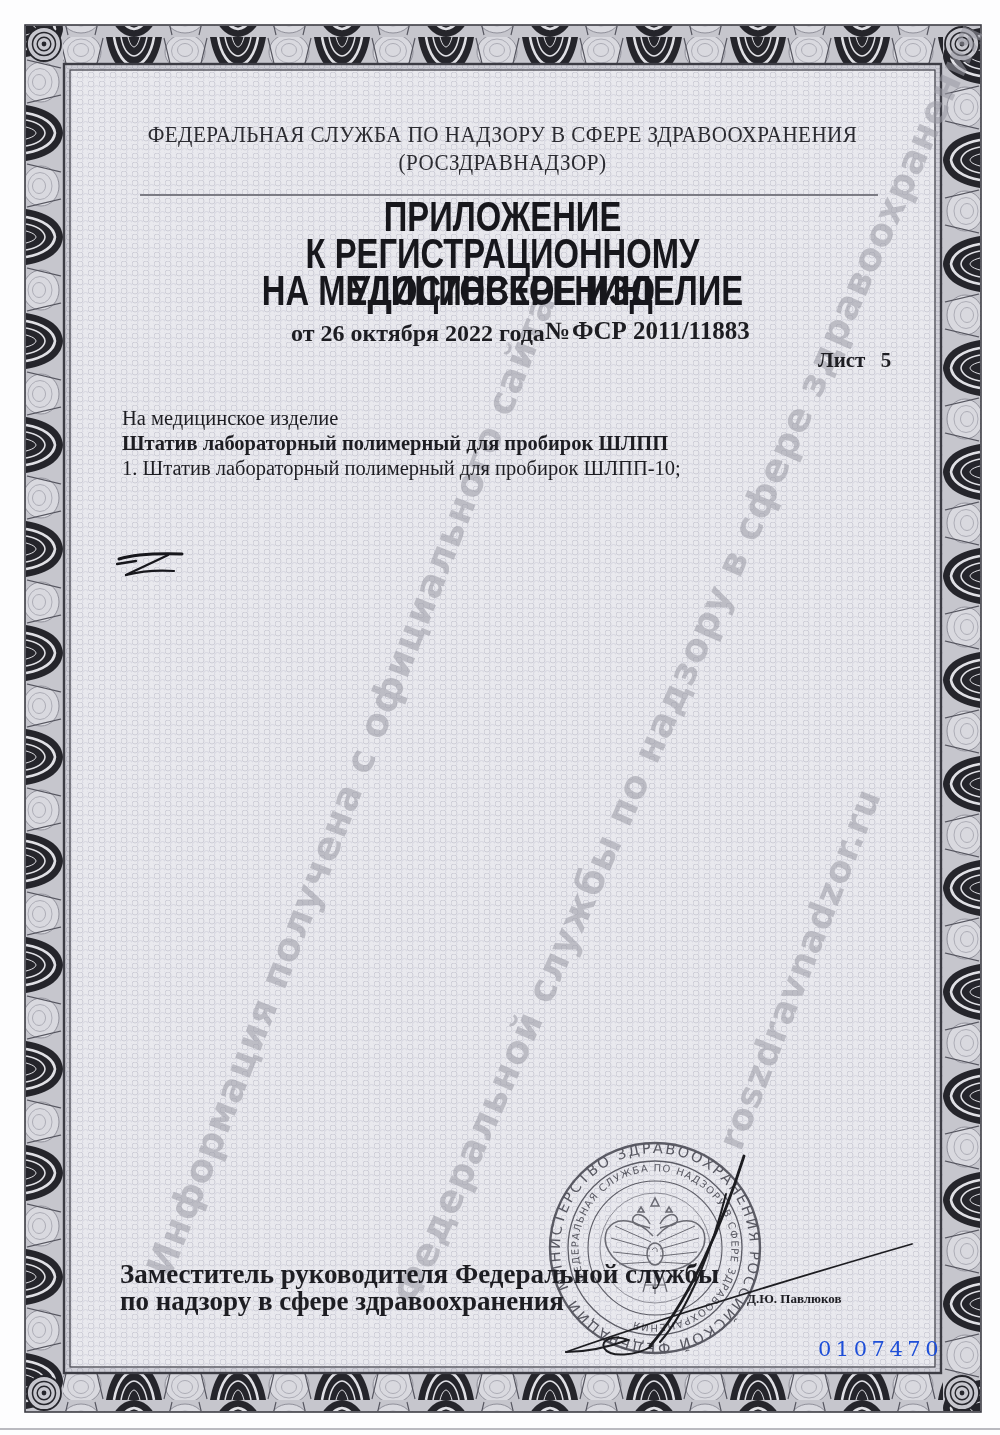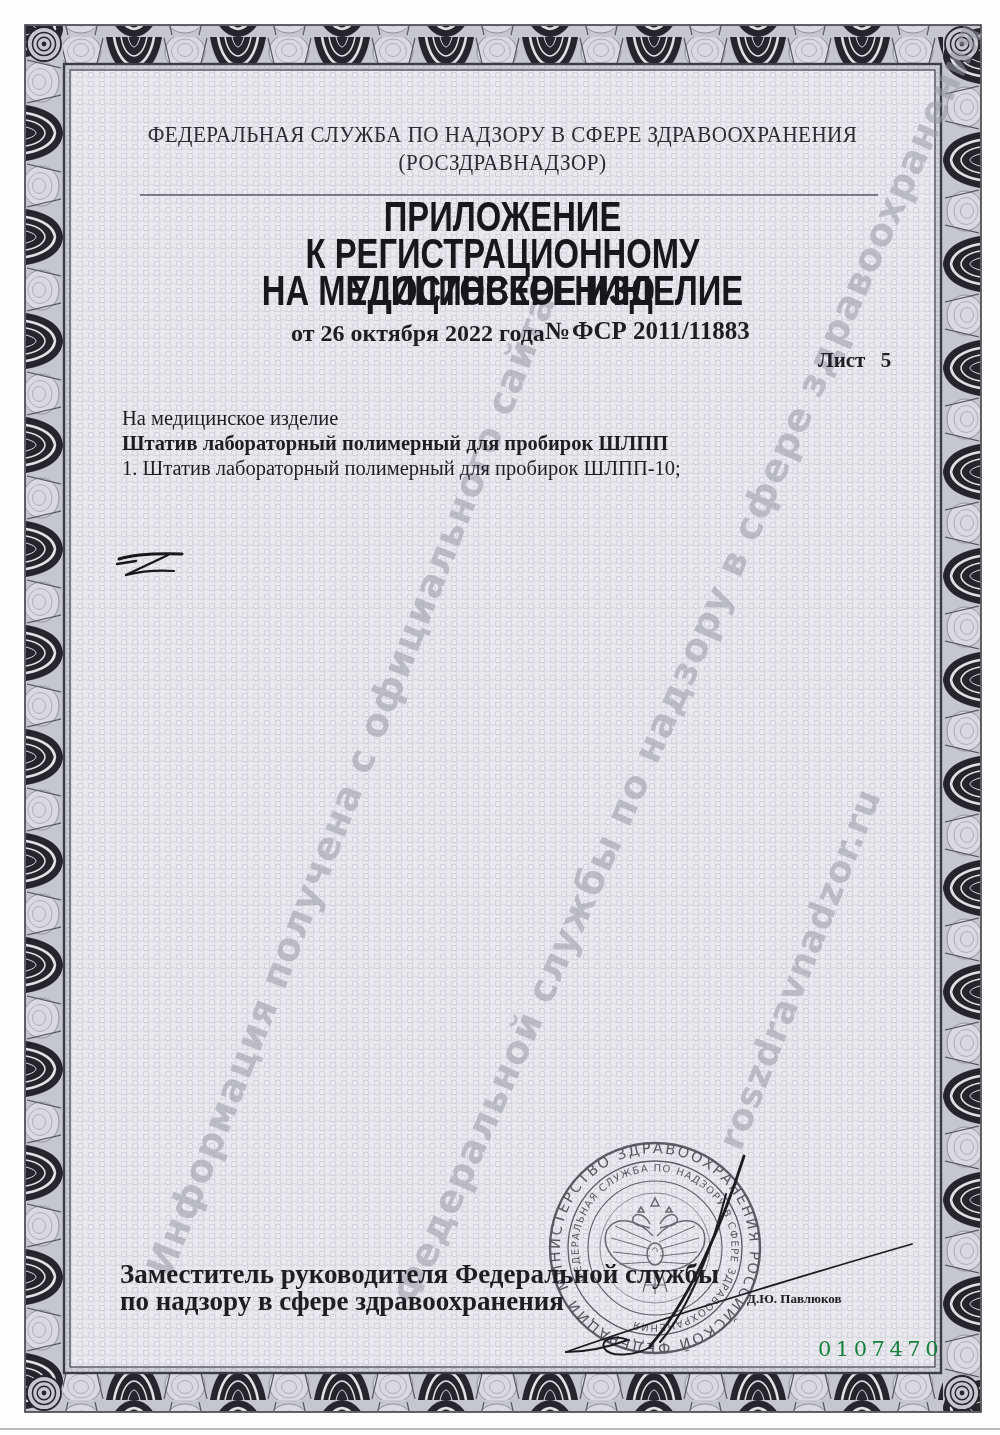--- a/index.html
+++ b/index.html
@@ -21,21 +21,21 @@
   .num-sign{left:545px;top:317px;font-size:25px;font-weight:700;}
   .reg-number{left:572px;top:317px;font-size:25px;font-weight:700;}
   .sheet{left:818px;top:348px;font-size:21px;font-weight:700;word-spacing:10px;}
   
   .body-text{left:122px;top:406px;width:620px;font-size:20.5px;line-height:25px;}
   .body-text .bold{font-weight:700;}
   
   .signer-title{left:120px;top:1261px;font-size:27px;font-weight:700;line-height:26.5px;}
   .signer-name{left:747px;top:1291px;font-size:13px;font-weight:700;}
   .form-number{left:818px;top:1337px;font-family:"DejaVu Serif",serif;font-size:21px;
-               letter-spacing:4.5px;color:#15803d;font-weight:500;}
+               letter-spacing:4.5px;color:#1d4ed8;font-weight:500;}
   
   .wm{white-space:nowrap;font-family:"DejaVu Sans","Liberation Sans",sans-serif;font-weight:700;
       color:#9a9aa4;opacity:.55;transform-origin:0 0;letter-spacing:1px;pointer-events:none;}
   .wm1{left:138px;top:1266px;font-size:38px;transform:rotate(-68.5deg);}
   .wm2{left:384px;top:1292px;font-size:38px;transform:rotate(-66deg);}
   .wm3{left:710px;top:1140px;font-size:36px;transform:rotate(-68.5deg);}
   .scanline{left:0;top:1428px;width:1000px;height:2px;background:#a9a9b0;opacity:.8;}
   svg{display:block;}
 </style>
 </head>

